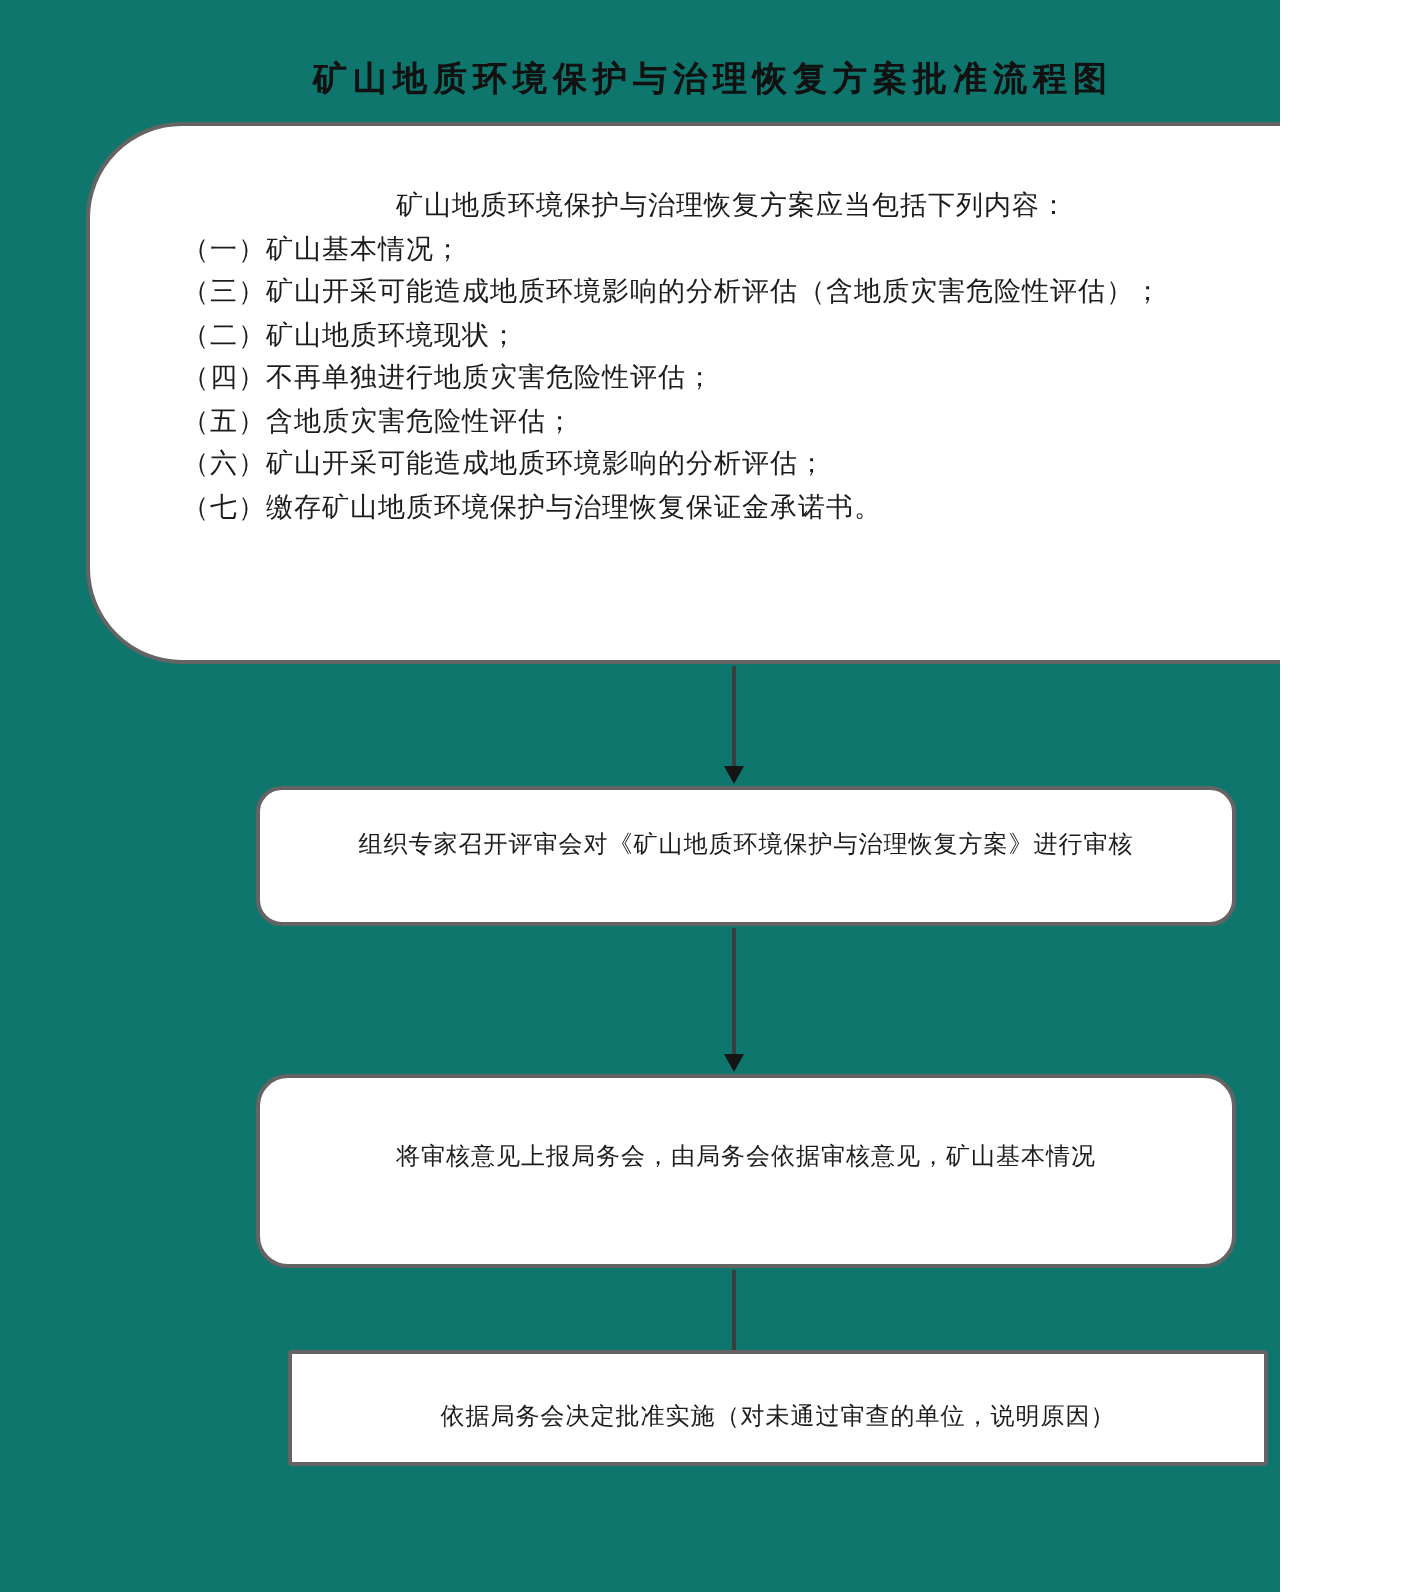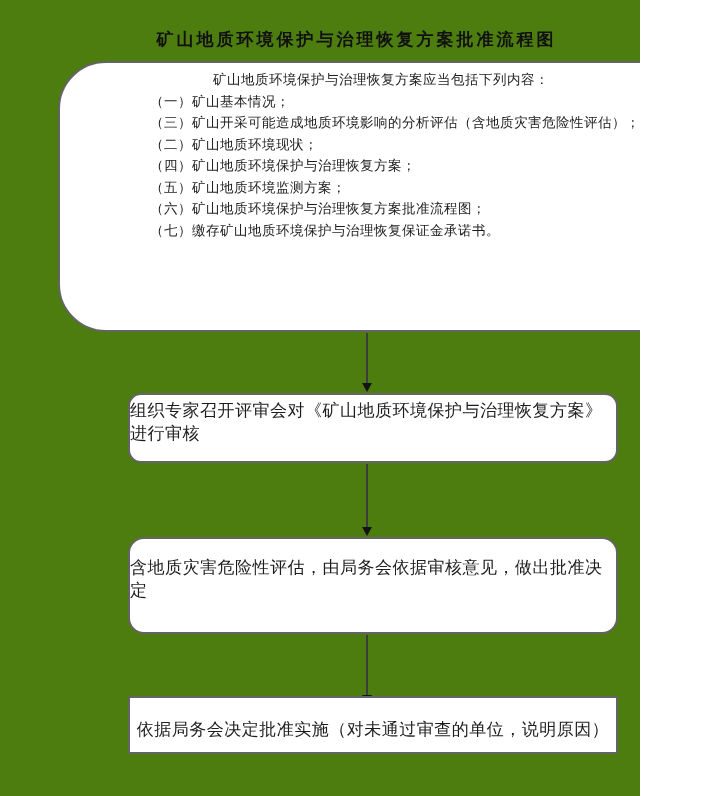--- a/index.html
+++ b/index.html
@@ -4,21 +4,21 @@
 <style>
   html, body {
     margin: 0;
     padding: 0;
     background: #ffffff;
   }
   .canvas {
     position: relative;
     width: 640px;
     height: 796px;
-    background: #4d7c0f;
+    background: #0f766e;
     font-family: "Liberation Sans", sans-serif;
     color: #1c1c1c;
     overflow: hidden;
   }
   .title {
     position: absolute;
     top: 28px;
     left: 0;
     width: 713px;
     text-align: center;
@@ -27,66 +27,66 @@
     letter-spacing: 3px;
     color: #111111;
   }
   .box {
     position: absolute;
     box-sizing: border-box;
     background: #ffffff;
     border: 2px solid #646464;
   }
   .box-plan {
-    left: 58px;
+    left: 43px;
     top: 61px;
     width: 646px;
     height: 271px;
     border-radius: 48px;
     font-size: 13.5px;
     line-height: 21.5px;
     letter-spacing: 0.5px;
-    padding-top: 6px;
+    padding-top: 29px;
   }
   .box-plan .intro {
     text-align: center;
   }
   .box-plan .item,
   .box-plan .note {
     padding-left: 46px;
     padding-right: 20px;
-    margin-left: 44px;
   }
   .flow-step {
     display: flex;
     align-items: center;
     justify-content: center;
     text-align: left;
-    font-size: 17px;
+    font-size: 12px;
     letter-spacing: 0.5px;
     left: 128px;
     width: 490px;
   }
   .box-review {
     top: 393px;
     height: 70px;
     border-radius: 13px;
     padding-bottom: 12px;
   }
   .box-decision {
     top: 537px;
     height: 97px;
     border-radius: 16px;
     padding-bottom: 14px;
   }
   .box-implement {
-    top: 696px;
+    top: 675px;
     height: 58px;
     border-radius: 2px;
     padding-top: 8px;
+    margin-left: 16px;
   }
   .arrow {
     position: absolute;
     width: 12px;
     display: flex;
     flex-direction: column;
     align-items: center;
   }
   .arrow-line {
     width: 2px;
@@ -109,42 +109,42 @@
 
 <div class="canvas">
 
   <div class="title">矿山地质环境保护与治理恢复方案批准流程图</div>
 
   <div class="box box-plan">
     <div class="intro">矿山地质环境保护与治理恢复方案应当包括下列内容：</div>
     <div class="item">（一）矿山基本情况；</div>
     <div class="item">（三）矿山开采可能造成地质环境影响的分析评估（含地质灾害危险性评估）；</div>
     <div class="item">（二）矿山地质环境现状；</div>
-    <div class="item">（四）矿山地质环境保护与治理恢复方案；</div>
-    <div class="item">（五）矿山地质环境监测方案；</div>
-    <div class="item">（六）矿山地质环境保护与治理恢复方案批准流程图；</div>
+    <div class="item">（四）不再单独进行地质灾害危险性评估；</div>
+    <div class="item">（五）含地质灾害危险性评估；</div>
+    <div class="item">（六）矿山开采可能造成地质环境影响的分析评估；</div>
     <div class="item">（七）缴存矿山地质环境保护与治理恢复保证金承诺书。</div>
   </div>
 
   <div class="arrow arrow-1">
     <div class="arrow-line"></div>
     <div class="arrow-head"></div>
   </div>
 
   <div class="box flow-step box-review">
     <span>组织专家召开评审会对《矿山地质环境保护与治理恢复方案》进行审核</span>
   </div>
 
   <div class="arrow arrow-2">
     <div class="arrow-line"></div>
     <div class="arrow-head"></div>
   </div>
 
   <div class="box flow-step box-decision">
-    <span>含地质灾害危险性评估，由局务会依据审核意见，做出批准决定</span>
+    <span>将审核意见上报局务会，由局务会依据审核意见，矿山基本情况</span>
   </div>
 
   <div class="arrow arrow-3">
     <div class="arrow-line"></div>
     <div class="arrow-head"></div>
   </div>
 
   <div class="box flow-step box-implement">
     <span>依据局务会决定批准实施（对未通过审查的单位，说明原因）</span>
   </div>

